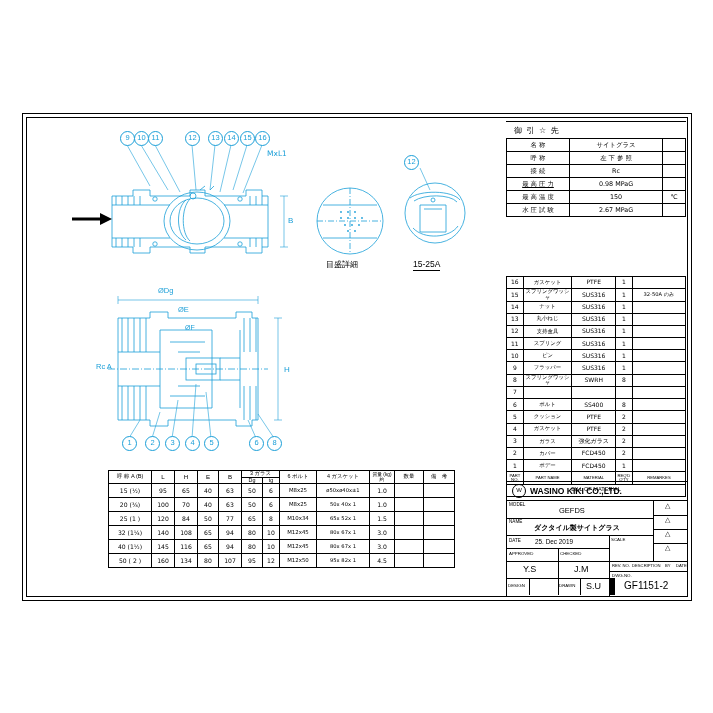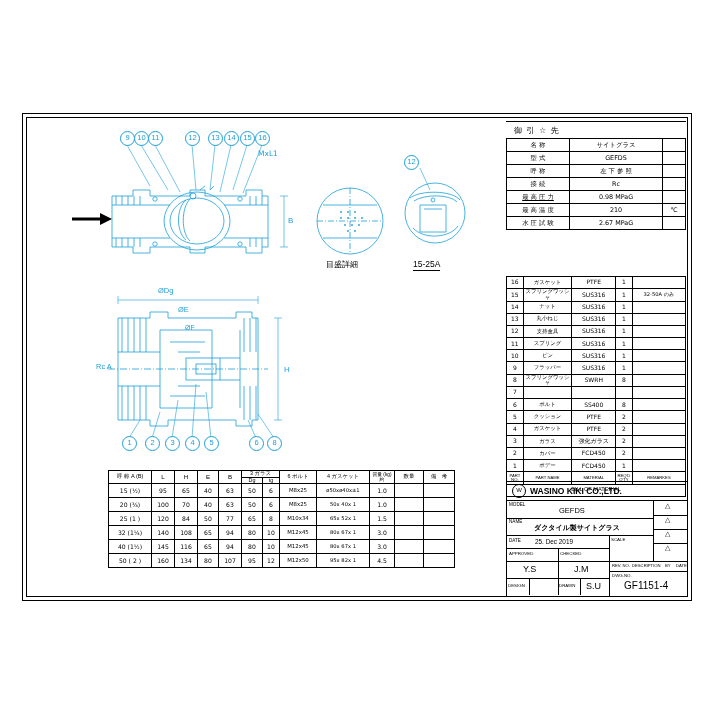--- a/index.html
+++ b/index.html
@@ -154,21 +154,21 @@
   <div class="balloon" style="left:404px;top:155px;">12</div>
 
   <div class="balloon" style="left:122px;top:436px;">1</div>
   <div class="balloon" style="left:145px;top:436px;">2</div>
   <div class="balloon" style="left:165px;top:436px;">3</div>
   <div class="balloon" style="left:185px;top:436px;">4</div>
   <div class="balloon" style="left:204px;top:436px;">5</div>
   <div class="balloon" style="left:249px;top:436px;">6</div>
   <div class="balloon" style="left:267px;top:436px;">8</div>
 
-  <div class="tx cyan jp" style="left:258px;top:149px;font-size:7.5px;">MxL1</div>
+  <div class="tx cyan jp" style="left:258px;top:149px;font-size:7.5px;padding-left:9px;">MxL1</div>
   <div class="tx cyan" style="left:288px;top:216px;font-size:8px;">B</div>
   <div class="tx cyan" style="left:158px;top:286px;font-size:7.5px;">ØDg</div>
   <div class="tx cyan" style="left:178px;top:305px;font-size:7.5px;text-align:right;">ØE</div>
   <div class="tx cyan" style="left:185px;top:324px;font-size:7px;">ØF</div>
   <div class="tx cyan" style="left:96px;top:362px;font-size:7.5px;">Rc A</div>
   <div class="tx cyan" style="left:284px;top:365px;font-size:8px;">H</div>
 
   <div class="tx jp" style="left:326px;top:259px;font-size:8px;">目盛詳細</div>
   <div class="tx" style="left:413px;top:259px;font-size:8.5px;border-bottom:1px solid #000;padding-bottom:1px;">15-25A</div>
 
@@ -176,42 +176,37 @@
   <div class="ln" style="left:506px;top:121px;width:180px;height:1px;"></div>
 
   <table class="tbl spec" style="left:506px;top:138px;width:180px;">
     <tbody id="spec-body">
         <tr>
           <td class="jp" style="width: 62px;">名    称</td>
           <td class="jp">サイトグラス</td>
           <td class="jp" style="width: 22px;"></td>
         </tr>
         <tr>
-          <td class="jp" style="width: 62px;">型    式</td>
-          <td class="jp">GEFDS</td>
-          <td class="jp" style="width: 22px;"></td>
-        </tr>
-        <tr>
           <td class="jp" style="width: 62px;">呼    称</td>
           <td class="jp">左 下 参 照</td>
           <td class="jp" style="width: 22px;"></td>
         </tr>
         <tr>
           <td class="jp" style="width: 62px;">接    続</td>
           <td class="jp">Rc</td>
           <td class="jp" style="width: 22px;"></td>
         </tr>
         <tr>
           <td class="jp" style="width: 62px; text-decoration: underline;">最 高 圧 力</td>
           <td class="jp">0.98 MPaG</td>
           <td class="jp" style="width: 22px;"></td>
         </tr>
         <tr>
           <td class="jp" style="width: 62px;">最 高 温 度</td>
-          <td class="jp">210</td>
+          <td class="jp">150</td>
           <td class="jp" style="width: 22px;">℃</td>
         </tr>
         <tr>
           <td class="jp" style="width: 62px; margin-top: 27px;">水 圧 試 験</td>
           <td class="jp">2.67 MPaG</td>
           <td class="jp" style="width: 22px;"></td>
         </tr>
       </tbody>
   </table>
 
@@ -399,26 +394,26 @@
       <span class="tx" style="left:16px;top:3px;font-size:9px;">J.M</span>
     </div>
 
     <div style="position:absolute;left:0;top:96px;width:22px;height:17px;border-right:1px solid #000;">
       <span class="tx" style="left:1px;top:5px;font-size:4.4px;">DESIGN</span>
     </div>
     <div style="position:absolute;left:22px;top:96px;width:29px;height:17px;border-right:1px solid #000;"></div>
     <div style="position:absolute;left:51px;top:96px;width:22px;height:17px;border-right:1px solid #000;">
       <span class="tx" style="left:1px;top:5px;font-size:4.4px;">DRAWN</span>
     </div>
-    <div style="position:absolute;left:73px;top:96px;width:29px;height:17px;border-right:1px solid #000000;">
+    <div style="position:absolute;left:73px;top:96px;width:29px;height:17px;border-right:6px solid #000000;">
       <span class="tx" style="left:6px;top:3px;font-size:9px;">S.U</span>
     </div>
     <div style="position:absolute;left:102px;top:89px;width:78px;height:24px;border-left:1px solid #000;border-top:1px solid #000;">
       <span class="tx" style="left:2px;top:1px;font-size:4.4px;">DWG.NO.</span>
-      <span class="tx" style="left:14px;top:8px;font-size:10px;">GF1151-4</span>
+      <span class="tx" style="left:14px;top:8px;font-size:10px;">GF1151-2</span>
     </div>
   </div>
 
   <table class="tbl dimtbl" style="left:108px;top:470px;">
     <thead>
       <tr>
         <th rowspan="2" style="width:42px;font-size:5.6px;">呼 称 A (B)</th>
         <th rowspan="2" style="width:22px;">L</th>
         <th rowspan="2" style="width:22px;">H</th>
         <th rowspan="2" style="width:20px;">E</th>

